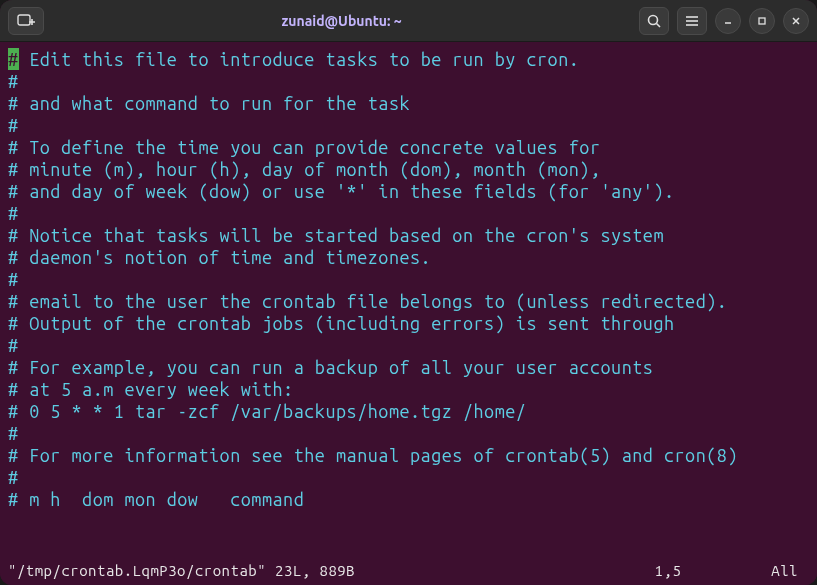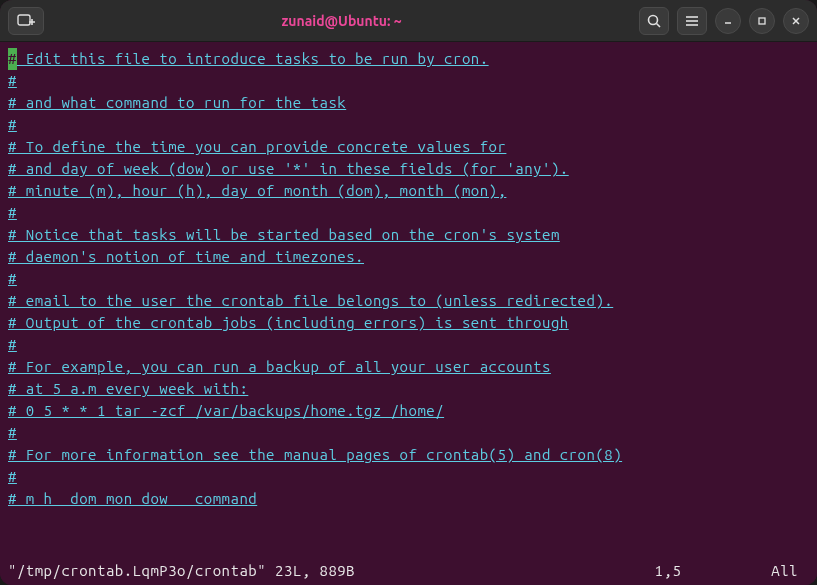--- a/index.html
+++ b/index.html
@@ -43,21 +43,21 @@
       border: 1px solid #4a4a4a;
       border-radius: 6px;
       display: flex;
       align-items: center;
       justify-content: center;
       color: #e0e0e0;
     }
     .titlebar-center {
       flex: 1;
       text-align: center;
-      color: #ec4899;
+      color: #c4b5fd;
       font-size: 14px;
       font-weight: bold;
       font-family: 'Ubuntu', sans-serif;
     }
     .titlebar-right {
       display: flex;
       align-items: center;
       gap: 8px;
     }
     .tb-btn {
@@ -79,27 +79,26 @@
       border: 1px solid #4a4a4a;
       display: flex;
       align-items: center;
       justify-content: center;
       color: #e0e0e0;
       font-size: 12px;
     }
     .terminal-content {
       flex: 1;
       padding: 6px 4px 0 8px;
-      font-size: 15px;
+      font-size: 18px;
       line-height: 22px;
       color: #5dcde3;
       font-family: 'Ubuntu Mono', 'Courier New', monospace;
       position: relative;
       letter-spacing: 0.5px;
-      text-decoration: underline;
     }
     .line {
       white-space: pre;
     }
     .cursor-cell {
       background: #4caf50;
       color: #3d0f2f;
       display: inline-block;
     }
     .statusline {
@@ -170,22 +169,22 @@
       </div>
     </div>
   </div>
 
   <div class="terminal-content">
     <div class="line"><span class="cursor-cell">#</span><span> Edit this file to introduce tasks to be run by cron.</span></div>
     <div class="line">#</div>
     <div class="line"># and what command to run for the task</div>
     <div class="line">#</div>
     <div class="line"># To define the time you can provide concrete values for</div>
+    <div class="line"># minute (m), hour (h), day of month (dom), month (mon),</div>
     <div class="line"># and day of week (dow) or use '*' in these fields (for 'any').</div>
-    <div class="line"># minute (m), hour (h), day of month (dom), month (mon),</div>
     <div class="line">#</div>
     <div class="line"># Notice that tasks will be started based on the cron's system</div>
     <div class="line"># daemon's notion of time and timezones.</div>
     <div class="line">#</div>
     <div class="line"># email to the user the crontab file belongs to (unless redirected).</div>
     <div class="line"># Output of the crontab jobs (including errors) is sent through</div>
     <div class="line">#</div>
     <div class="line"># For example, you can run a backup of all your user accounts</div>
     <div class="line"># at 5 a.m every week with:</div>
     <div class="line"># 0 5 * * 1 tar -zcf /var/backups/home.tgz /home/</div>

